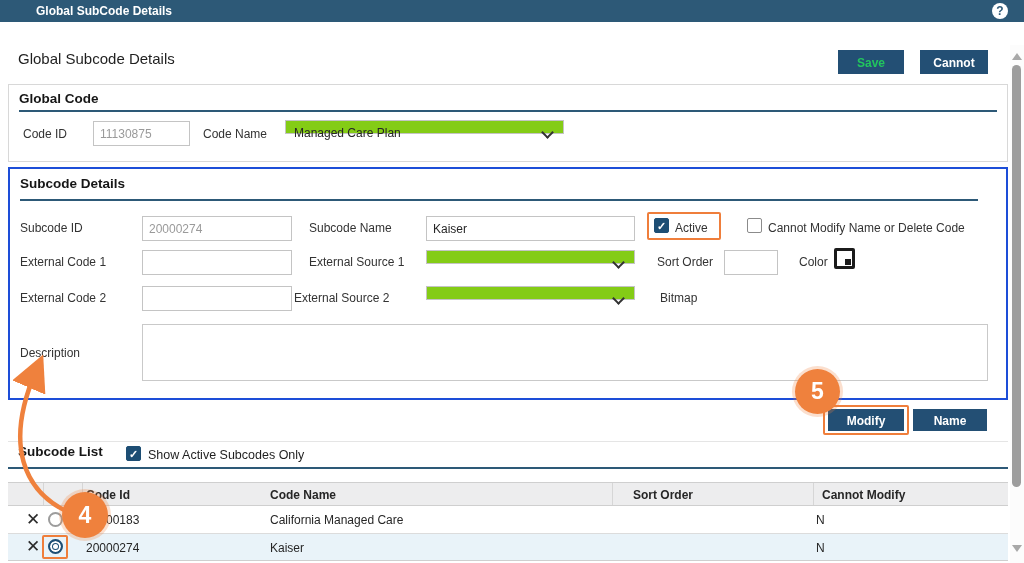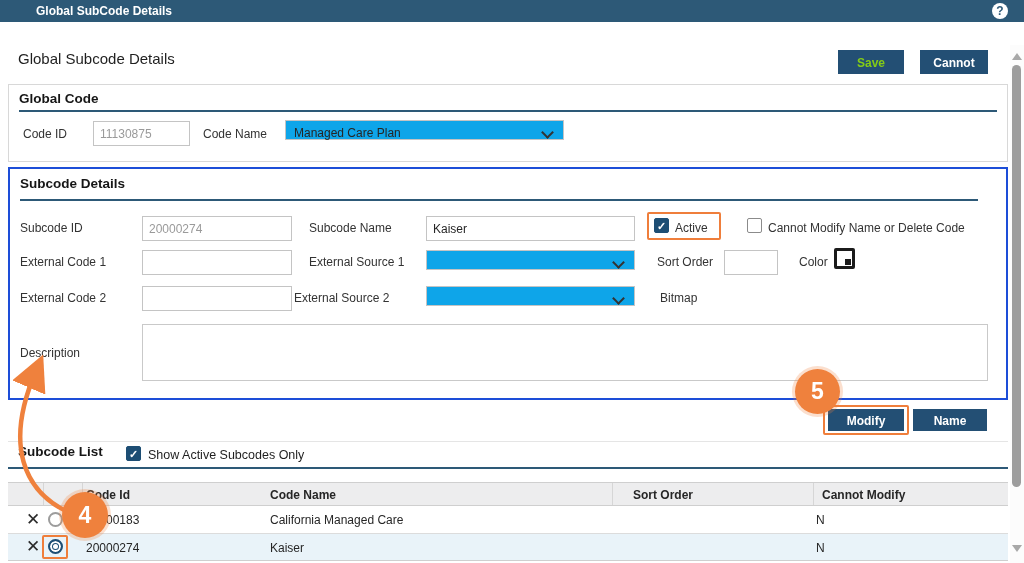--- a/index.html
+++ b/index.html
@@ -13,35 +13,35 @@
   #titlebar{left:0;top:0;width:1024px;height:22px;background:#2d5977}
   #titlebar-text{left:36px;top:4px;color:#fff;font-size:12px;font-weight:bold}
   #help-icon{right:16px;top:3px;width:16px;height:16px;border-radius:50%;
     background:#fff;color:#2d5977;font-weight:bold;font-size:12px;line-height:16px;
     text-align:center;cursor:pointer}
   
   #page-title{left:18px;top:50px;font-size:15px;color:#1f1f1f}
   .btn{position:absolute;background:#234f74;color:#fff;font-weight:bold;
     font-size:12px;text-align:center;border:none;cursor:pointer;
     font-family:"Liberation Sans",sans-serif}
-  #save-btn{left:838px;top:50px;width:66px;height:24px;line-height:24px;color:#84cc16}
+  #save-btn{left:838px;top:50px;width:66px;height:24px;line-height:24px;color:#22c55e}
   #close-btn{left:920px;top:50px;width:68px;height:24px;line-height:24px}
   
   .panel{position:absolute;box-sizing:border-box;background:#fff}
   #panel-gc{left:8px;top:84px;width:1000px;height:78px;border:1px solid #d8d8d8}
   #panel-sd{left:8px;top:167px;width:1000px;height:233px;border:2px solid #1d4ed8}
   .section-title{position:absolute;font-weight:bold;font-size:13.5px;color:#161616}
   .navy-rule{position:absolute;height:2px;background:#2d5977}
   .lbl{position:absolute;font-size:12px;color:#333}
   .inp{position:absolute;border:1px solid #c4c4c4;box-sizing:border-box;height:25px;
     font-size:12px;padding:0 6px;color:#262626;background:#fff;
     font-family:"Liberation Sans",sans-serif;outline:none}
   .inp.ro{color:#9a9a9a}
-  .sel{position:absolute;border:1px solid #c4c4c4;box-sizing:border-box;height:20px;
-    background:#0ea5e9;cursor:pointer}
+  .sel{position:absolute;border:1px solid #c4c4c4;box-sizing:border-box;height:14px;
+    background:#84cc16;cursor:pointer}
   .sel .val{position:absolute;left:8px;top:5px;font-size:12px;color:#262626}
   .chev{position:absolute;right:11px;top:7px;width:7px;height:7px;
     border-right:2px solid #333;border-bottom:2px solid #333;transform:rotate(45deg)}
   .cb{position:absolute;width:15px;height:15px;box-sizing:border-box;border-radius:2px;
     border:1px solid #8b8b8b;background:#fff;cursor:pointer;
     font-size:11px;line-height:14px;text-align:center;font-weight:bold}
   .cb.checked{background:#1d4e74;border-color:#1d4e74;color:#fff}
   .hl{position:absolute;border:2px solid #ef7e3b;box-sizing:border-box;border-radius:2px}
   
   #color-icon{position:absolute;width:21px;height:21px;border:3px solid #1b1b1b;

